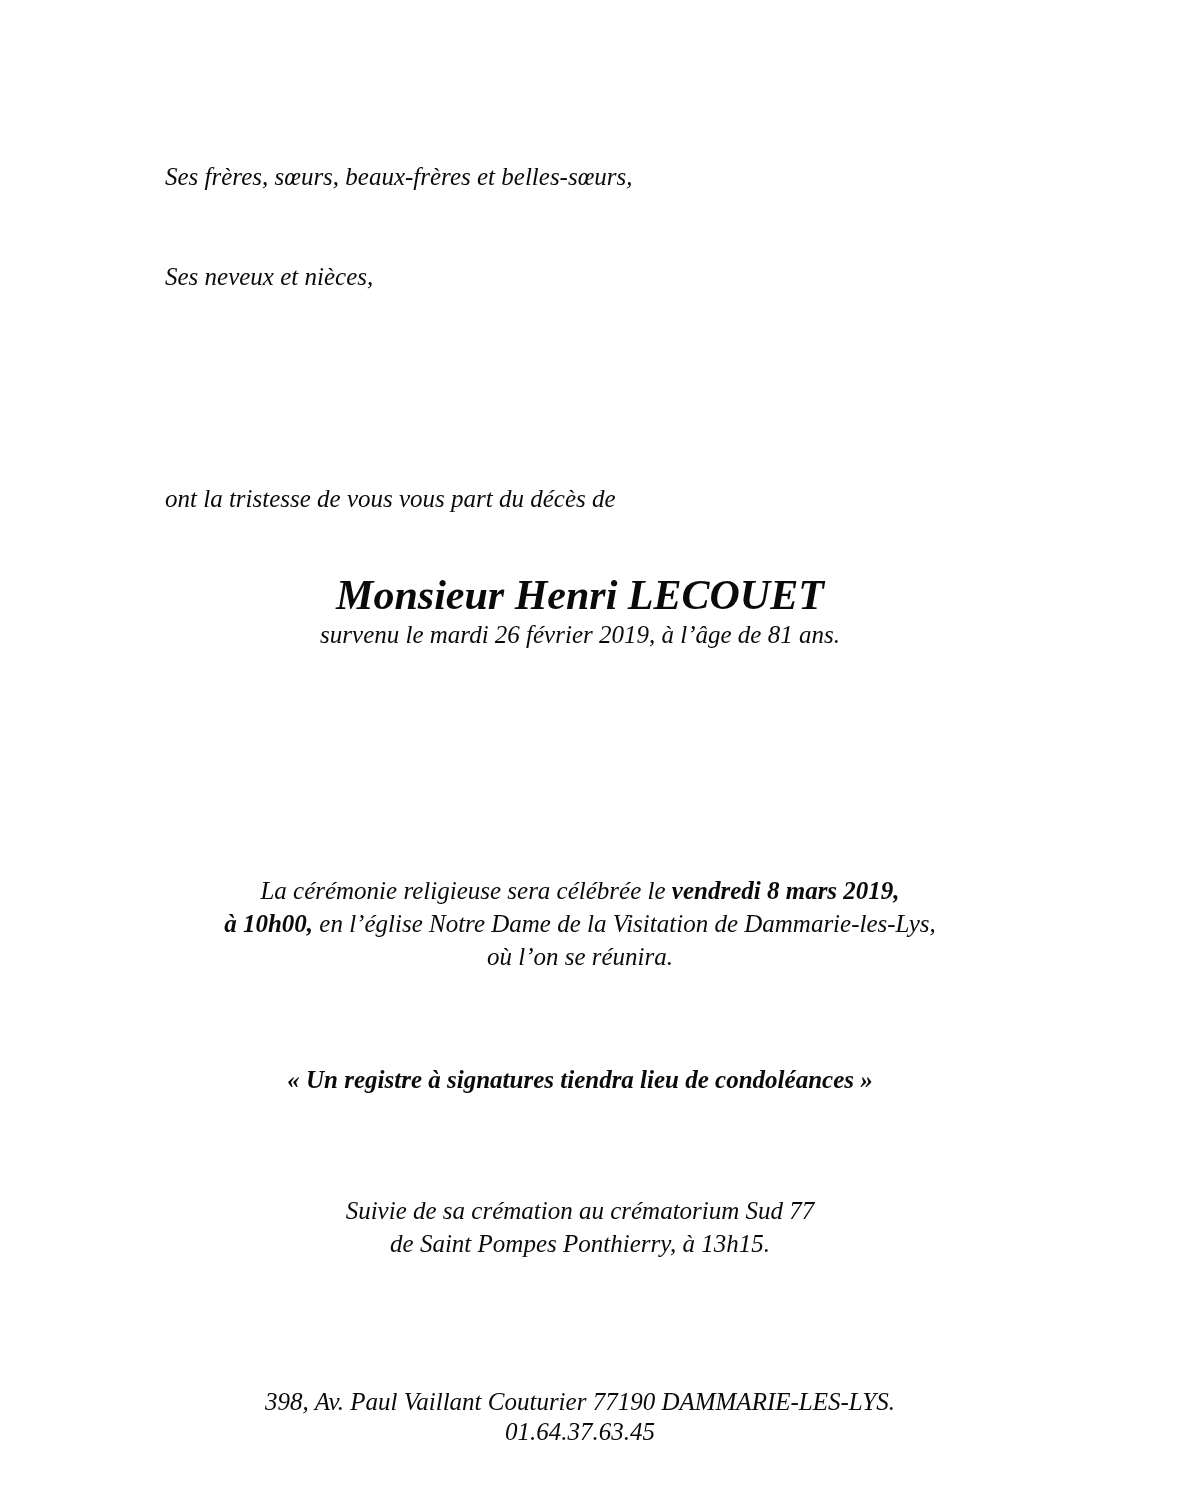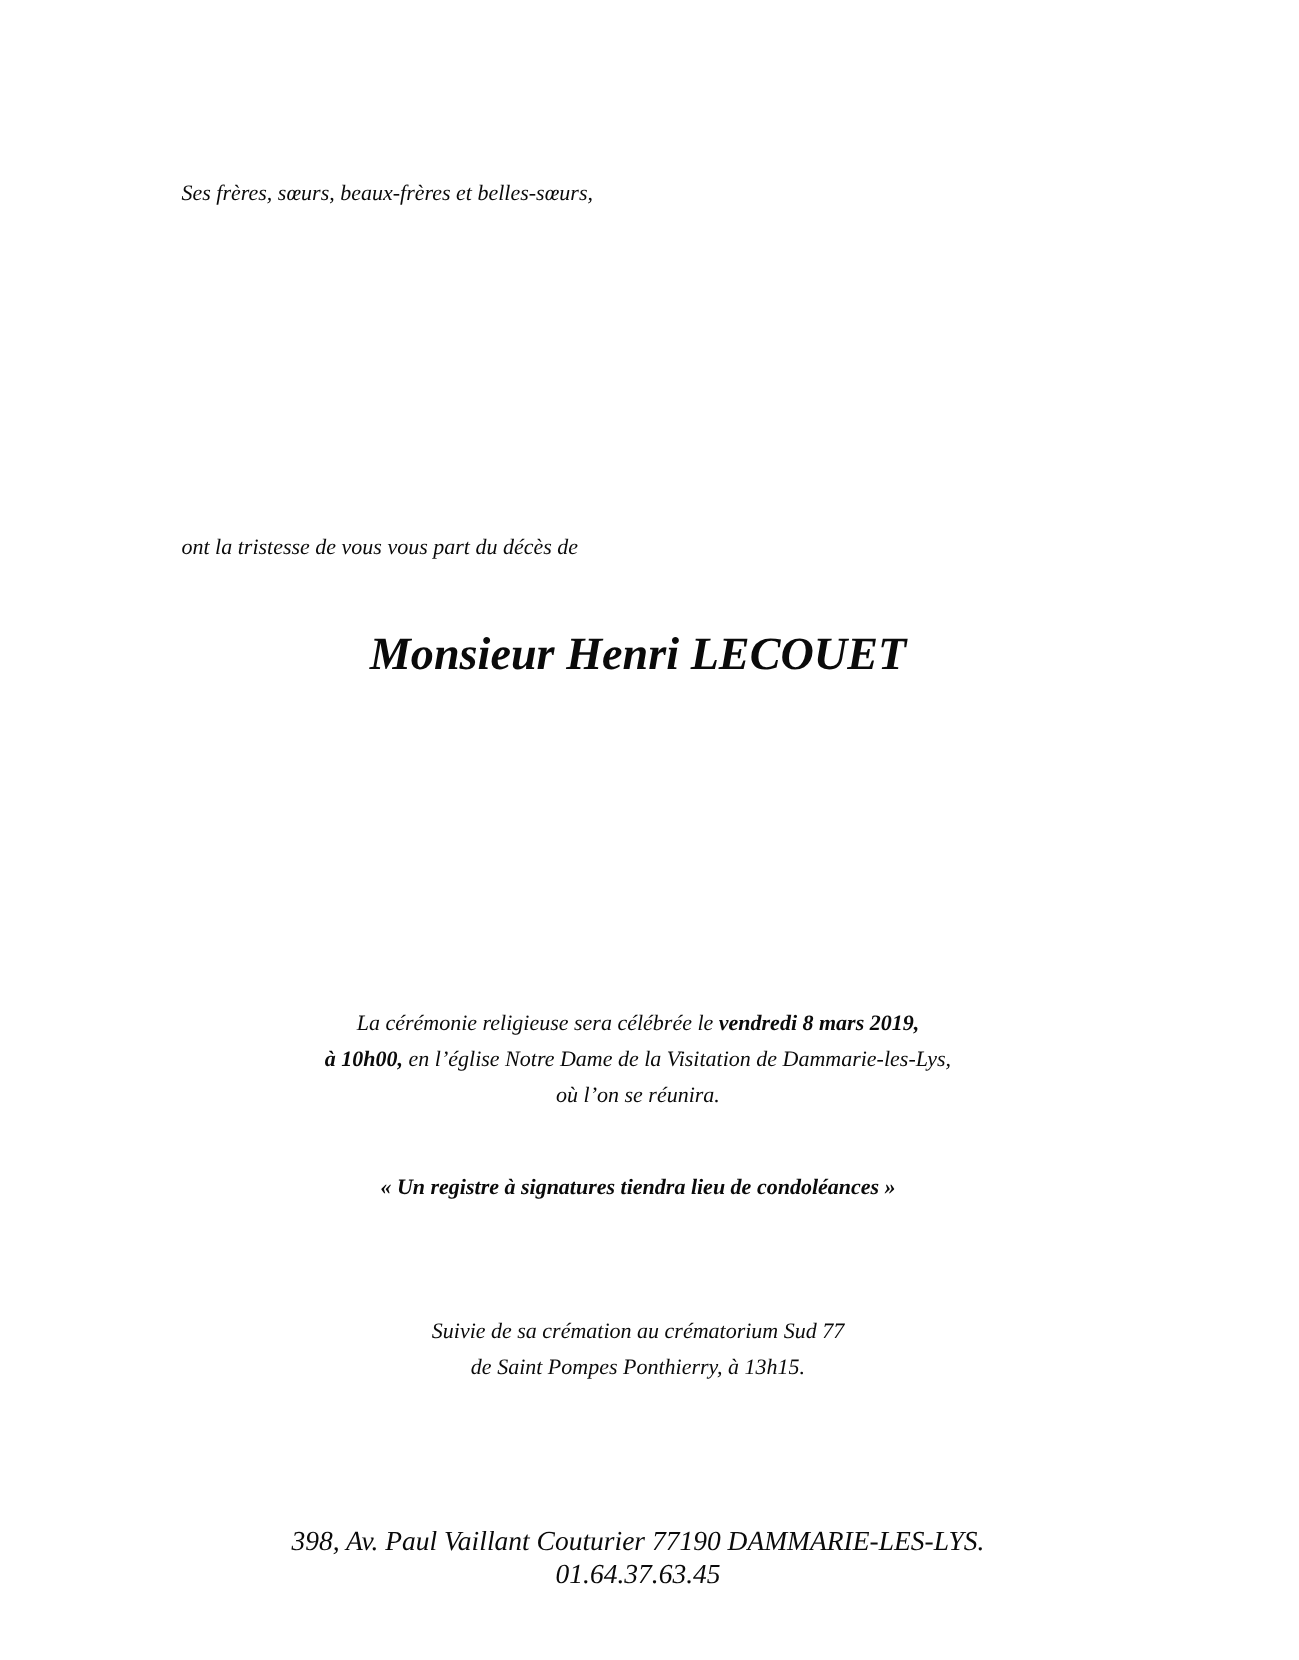--- a/index.html
+++ b/index.html
@@ -12,21 +12,21 @@
     width: 1181px;
     height: 1509px;
     background: #ffffff;
     color: #0a0a0a;
     font-family: "Liberation Serif", "DejaVu Serif", serif;
     font-style: italic;
     overflow: hidden;
   }
   .block {
     position: absolute;
-    font-size: 20px;
+    font-size: 25px;
     line-height: 33px;
     white-space: pre-wrap;
   }
   .left-block {
     left: 165px;
     right: 60px;
     text-align: left;
   }
   .centered-block {
     left: 0;
@@ -46,28 +46,30 @@
     line-height: 30px;
   }
 </style>
 </head>
 <body>
 
 <div class="page">
 
   <div class="block left-block" style="top:160px;">Ses frères, sœurs, beaux-frères et belles-sœurs,</div>
 
+  <div class="block left-block" style="top:260px;">Ses neveux et nièces,</div>
 
 
   <div class="block left-block" style="top:482px;">ont la tristesse de vous vous part du décès de</div>
 
   <div class="block centered-block deceased-name" style="top:575px;">Monsieur Henri LECOUET</div>
 
+  <div class="block centered-block" style="top:618px;">survenu le mardi 26 février 2019, à l’âge de 81 ans.</div>
 
-  <div class="block centered-block" style="top:874px;margin-top:40px;"><span>La cérémonie religieuse sera célébrée le </span><span class="bold">vendredi 8 mars 2019,</span><br><span class="bold">à 10h00, </span><span>en l’église Notre Dame de la Visitation de Dammarie-les-Lys,</span><br><span>où l’on se réunira.</span></div>
+  <div class="block centered-block" style="top:874px;"><span>La cérémonie religieuse sera célébrée le </span><span class="bold">vendredi 8 mars 2019,</span><br><span class="bold">à 10h00, </span><span>en l’église Notre Dame de la Visitation de Dammarie-les-Lys,</span><br><span>où l’on se réunira.</span></div>
 
   <div class="block centered-block bold" style="top:1063px;font-family:Liberation Serif, serif;">« Un registre à signatures tiendra lieu de condoléances »</div>
 
   <div class="block centered-block" style="top:1194px;"><span>Suivie de sa crémation au crématorium Sud 77</span><br><span>de Saint Pompes Ponthierry, à 13h15.</span></div>
 
   <div class="block centered-block footer-block" style="top:1357px;"><br><span>398, Av. Paul Vaillant Couturier 77190 DAMMARIE-LES-LYS.</span><br><span>01.64.37.63.45</span></div>
 
 </div>
 
 </body></html>

